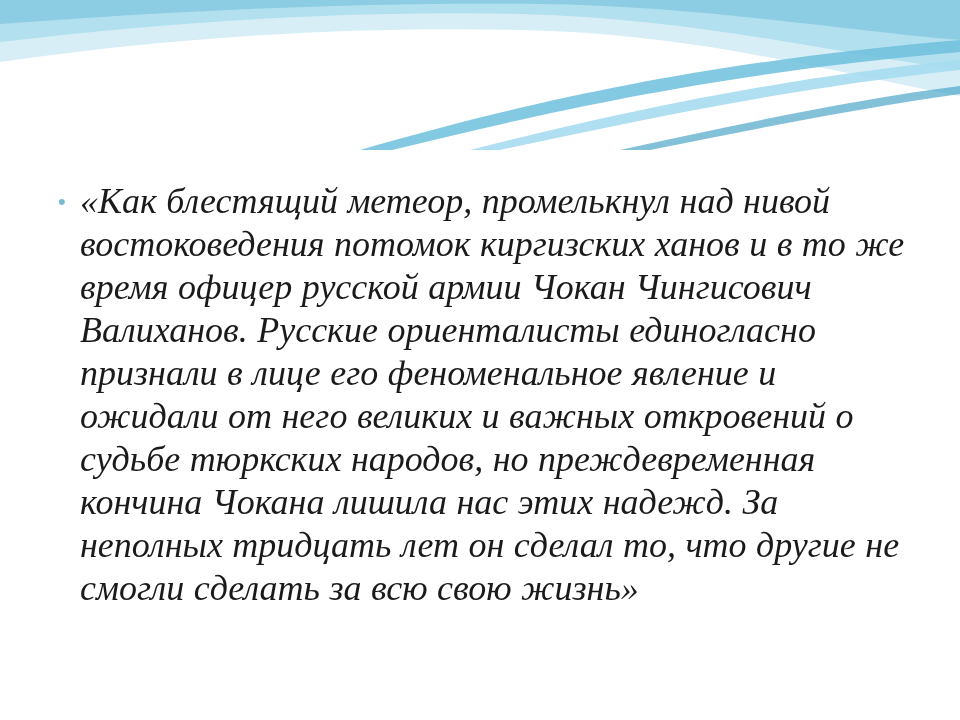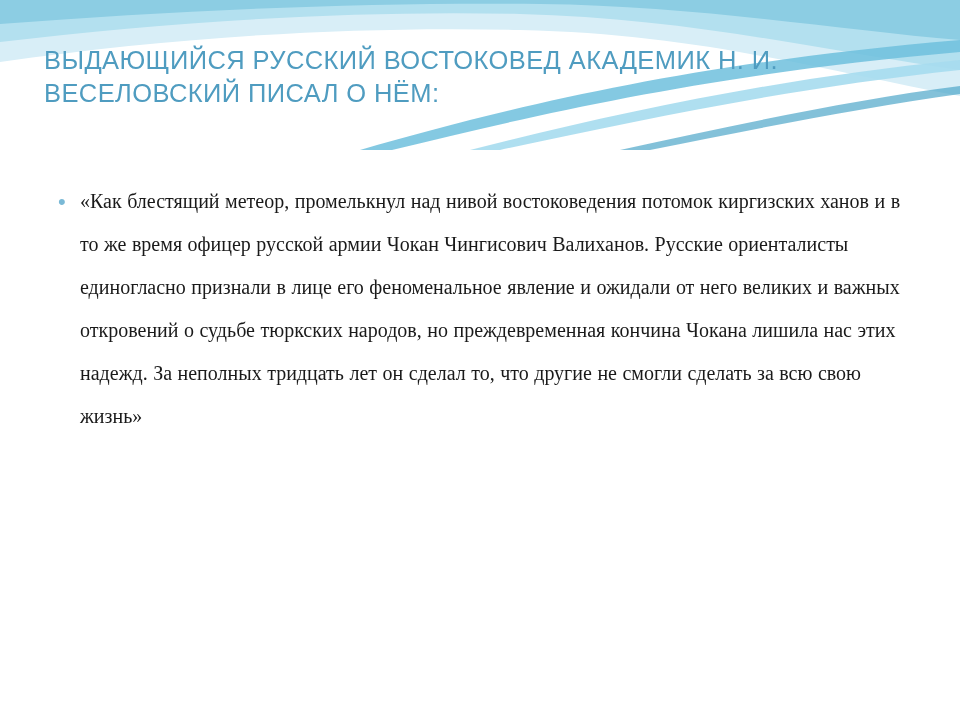--- a/index.html
+++ b/index.html
@@ -58,42 +58,42 @@
     color: #7ab9d6;
     font-size: 22px;
     line-height: 43px;
     text-align: left;
     padding-left: 6px;
     box-sizing: border-box;
   }
   .bullet-text {
     flex: 1 1 auto;
     font-family: "Liberation Serif", serif;
-    font-size: 20px;
+    font-style: italic;
+    font-size: 36px;
     line-height: 43px;
     color: #1a1a1a;
     text-align: left;
     word-spacing: 0.5px;
   }
 </style>
 </head>
 <body>
 
 <div class="slide">
 
   <svg class="decor" viewBox="0 0 960 150" preserveAspectRatio="none">
     <path d="M0,0 L960,0 L960,96 C820,70 700,34 520,30 C360,26 180,36 0,62 Z" fill="#d8eef7"></path>
     <path d="M0,0 L960,0 L960,70 C830,52 690,18 520,14 C350,10 170,22 0,42 Z" fill="#b3e0ef"></path>
     <path d="M0,0 L960,0 L960,40 C840,30 700,6 540,4 C370,2 180,10 0,24 Z" fill="#8ccde3"></path>
     <path d="M360,150 C520,104 700,62 960,40 L960,52 C710,74 540,114 392,150 Z" fill="#6fc0dd" opacity="0.85"></path>
     <path d="M470,150 C620,112 780,78 960,60 L960,70 C790,88 640,120 500,150 Z" fill="#a6dcee" opacity="0.9"></path>
     <path d="M620,150 C740,124 850,100 960,86 L960,94 C860,108 760,128 650,150 Z" fill="#4fa7c9" opacity="0.7"></path>
   </svg>
 
-  <h1 class="title">ВЫДАЮЩИЙСЯ РУССКИЙ ВОСТОКОВЕД АКАДЕМИК Н. И. ВЕСЕЛОВСКИЙ ПИСАЛ О НЁМ:</h1>
 
   <div class="body-area">
     <div class="bullet-row">
       <div class="bullet-mark">•</div>
       <div class="bullet-text">«Как блестящий метеор, промелькнул над нивой востоковедения потомок киргизских ханов и в то же время офицер русской армии Чокан Чингисович Валиханов. Русские ориенталисты единогласно признали в лице его феноменальное явление и ожидали от него великих и важных откровений о судьбе тюркских народов, но преждевременная кончина Чокана лишила нас этих надежд. За неполных тридцать лет он сделал то, что другие не смогли сделать за всю свою жизнь»</div>
     </div>
   </div>
 
 </div>
 

